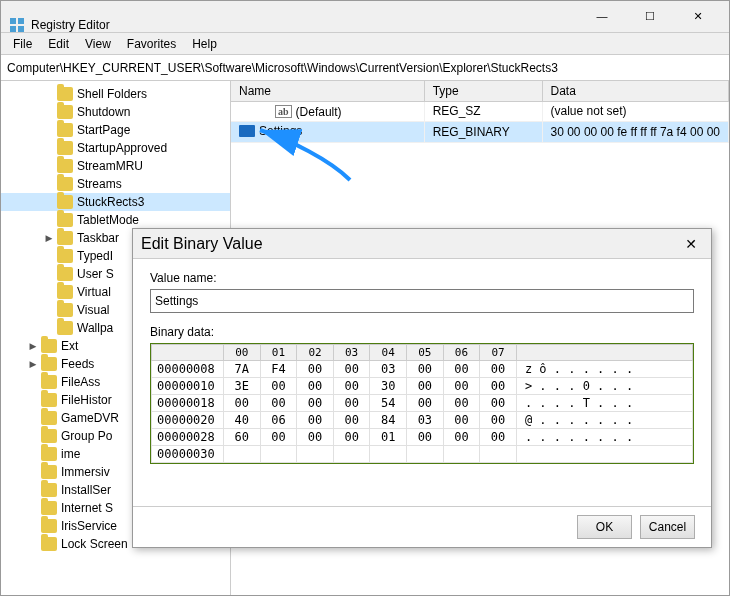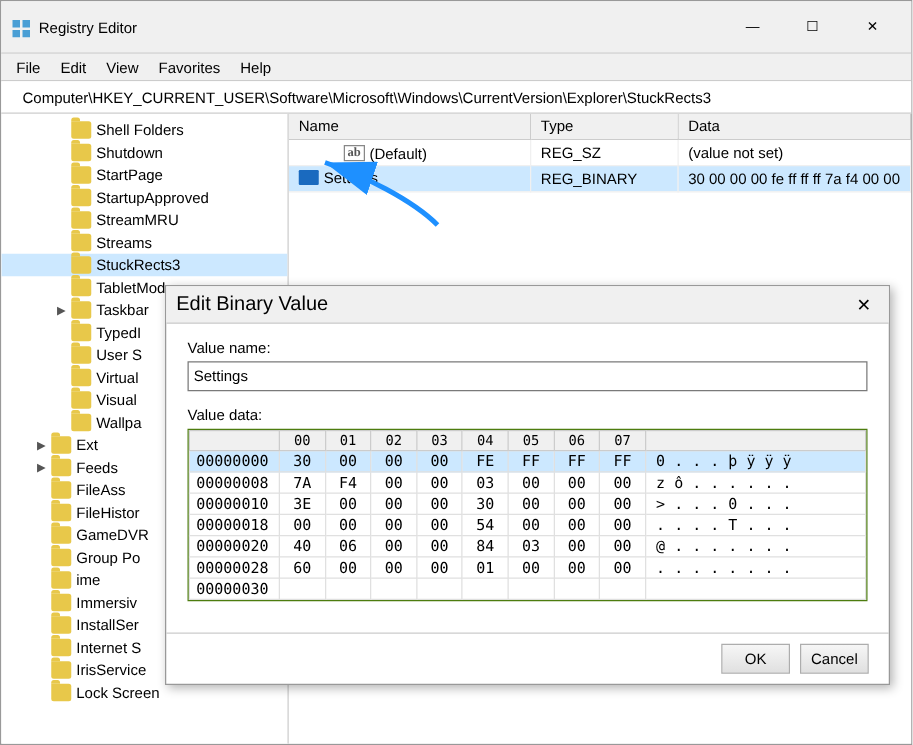--- a/index.html
+++ b/index.html
@@ -18,23 +18,23 @@
       width: 730px;
       height: 596px;
       background: #fff;
       border: 1px solid #999;
       display: flex;
       flex-direction: column;
     }
 
     .title-bar {
       background: #f0f0f0;
-      height: 42px;
-      display: flex;
-      align-items: center;
+      height: 32px;
+      display: flex;
+      align-items: flex-end;
       padding: 0 8px;
       border-bottom: 1px solid #ccc;
       user-select: none;
     }
 
     .title-bar-icon {
       width: 16px;
       height: 16px;
       margin-right: 6px;
       display: flex;
@@ -80,21 +80,21 @@
       cursor: pointer;
       font-size: 12px;
     }
 
     
     .address-bar {
       height: 26px;
       background: #fff;
       display: flex;
       align-items: center;
-      padding: 2px 17px;
+      padding: 2px 6px;
       border-bottom: 1px solid #ccc;
       font-size: 12px;
       color: #000;
     }
 
     
     .main-content {
       display: flex;
       flex: 1;
       overflow: hidden;
@@ -572,53 +572,41 @@
 
 <div class="modal">
   <div class="modal-title-bar">
     <span class="modal-title-text">Edit Binary Value</span>
     <button class="modal-close-btn">✕</button>
   </div>
   <div class="modal-body">
     <div class="modal-label">Value name:</div>
     <input class="modal-input" type="text" readonly="" value="Settings" style="">
 
-    <div class="modal-label">Value data:</div>
+    <div class="modal-label">Binary data:</div>
 
     
     <div style="border:1px solid #4d7c0f;overflow:hidden;">
       <table class="hex-table">
         <thead>
           <tr>
             <th style="width:72px;text-align:left;">&nbsp;</th>
             <th>00</th>
             <th>01</th>
             <th>02</th>
             <th>03</th>
             <th>04</th>
             <th>05</th>
             <th>06</th>
             <th>07</th>
             <th style="text-align:left;padding-left:8px;min-width:90px;"></th>
           </tr>
         </thead>
         <tbody>
 
-          <tr class="hex-row-selected">
-            <td class="addr">00000000</td>
-            <td>30</td>
-            <td>00</td>
-            <td>00</td>
-            <td>00</td>
-            <td>FE</td>
-            <td>FF</td>
-            <td>FF</td>
-            <td>FF</td>
-            <td class="ascii">0 . . . þ ÿ ÿ ÿ</td>
-          </tr>
 
           <tr>
             <td class="addr">00000008</td>
             <td>7A</td>
             <td>F4</td>
             <td>00</td>
             <td>00</td>
             <td>03</td>
             <td>00</td>
             <td>00</td>

